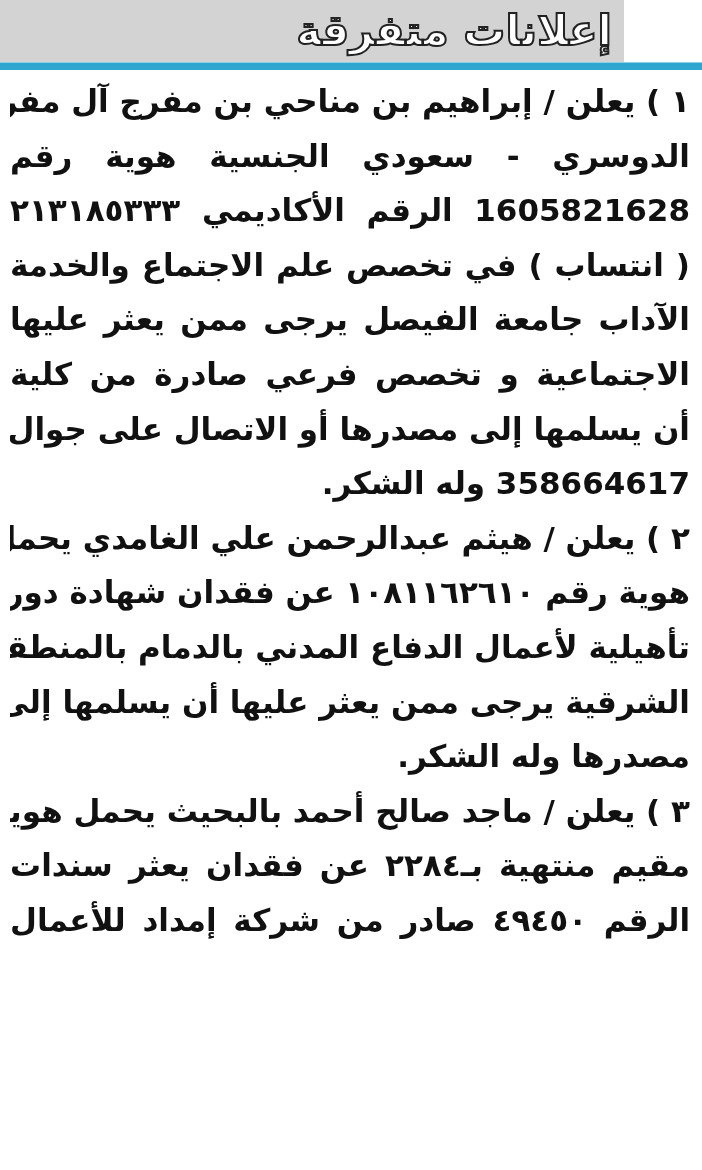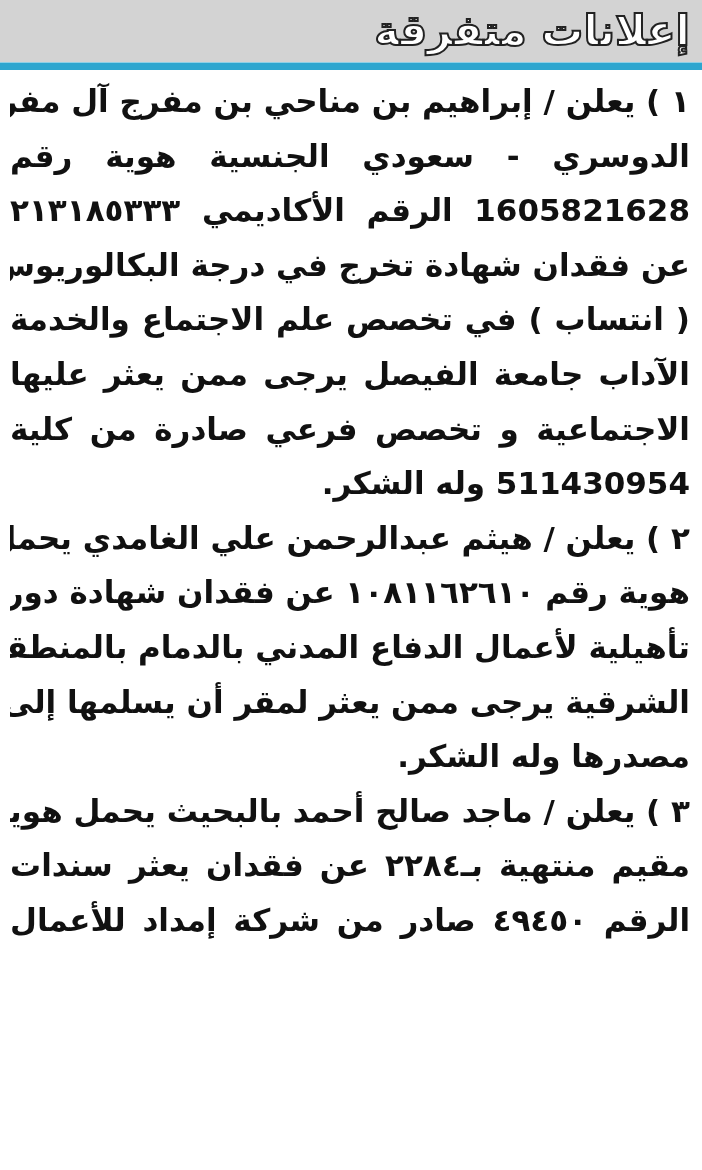--- a/index.html
+++ b/index.html
@@ -1,18 +1,18 @@
 <!DOCTYPE html>
 <html><head>
 <meta charset="utf-8">
 <style>
   html, body { margin: 0; padding: 0; background: #ffffff; }
   body { width: 702px; height: 1170px; overflow: hidden; position: relative; }
   .header {
-    position: absolute; left: 0; top: 0; width: 702px; height: 62px;
+    position: absolute; left: 0; top: 0; width: 624px; height: 62px;
     background: #d3d3d3;
   }
   .header-title {
     position: absolute; right: 12px; top: 2px;
     font-family: "DejaVu Sans", sans-serif;
     font-weight: bold; font-size: 42px; line-height: 58px;
     color: #ffffff;
     -webkit-text-stroke: 2px #222222;
     letter-spacing: 1px;
     direction: rtl;
@@ -41,31 +41,31 @@
 <div class="header">
   <div class="header-title">إعلانات متفرقة</div>
 </div>
 <div class="header-rule"></div>
 
 <div class="content">
   <div>
     <span class="line">١ ) يعلن / إبراهيم بن مناحي بن مفرج آل مفرج</span>
     <span class="line">الدوسري - سعودي الجنسية هوية رقم</span>
     <span class="line">1605821628 الرقم الأكاديمي ٢١٣١٨٥٣٣٣</span>
-    <span class="line">عن فقدان شهادة تخرج في درجة البكالوريوس</span>
     <span class="line">( انتساب ) في تخصص علم الاجتماع والخدمة</span>
     <span class="line">الآداب جامعة الفيصل يرجى ممن يعثر عليها</span>
     <span class="line">الاجتماعية و تخصص فرعي صادرة من كلية</span>
-    <span class="line last">511430954 وله الشكر.</span>
+    <span class="line">أن يسلمها إلى مصدرها أو الاتصال على جوال</span>
+    <span class="line last">358664617 وله الشكر.</span>
   </div>
   <div>
     <span class="line">٢ ) يعلن / هيثم عبدالرحمن علي الغامدي يحمل</span>
     <span class="line">هوية رقم ١٠٨١١٦٢٦١٠ عن فقدان شهادة دورة</span>
     <span class="line">تأهيلية لأعمال الدفاع المدني بالدمام بالمنطقة</span>
-    <span class="line">الشرقية يرجى ممن يعثر لمقر أن يسلمها إلى</span>
+    <span class="line">الشرقية يرجى ممن يعثر عليها أن يسلمها إلى</span>
     <span class="line last">مصدرها وله الشكر.</span>
   </div>
   <div>
     <span class="line">٣ ) يعلن / ماجد صالح أحمد بالبحيث يحمل هوية</span>
     <span class="line">مقيم منتهية بـ٢٢٨٤ عن فقدان يعثر سندات</span>
     <span class="line">الرقم ٤٩٤٥٠ صادر من شركة إمداد للأعمال</span>
   </div>
 </div>
 
 </body></html>

